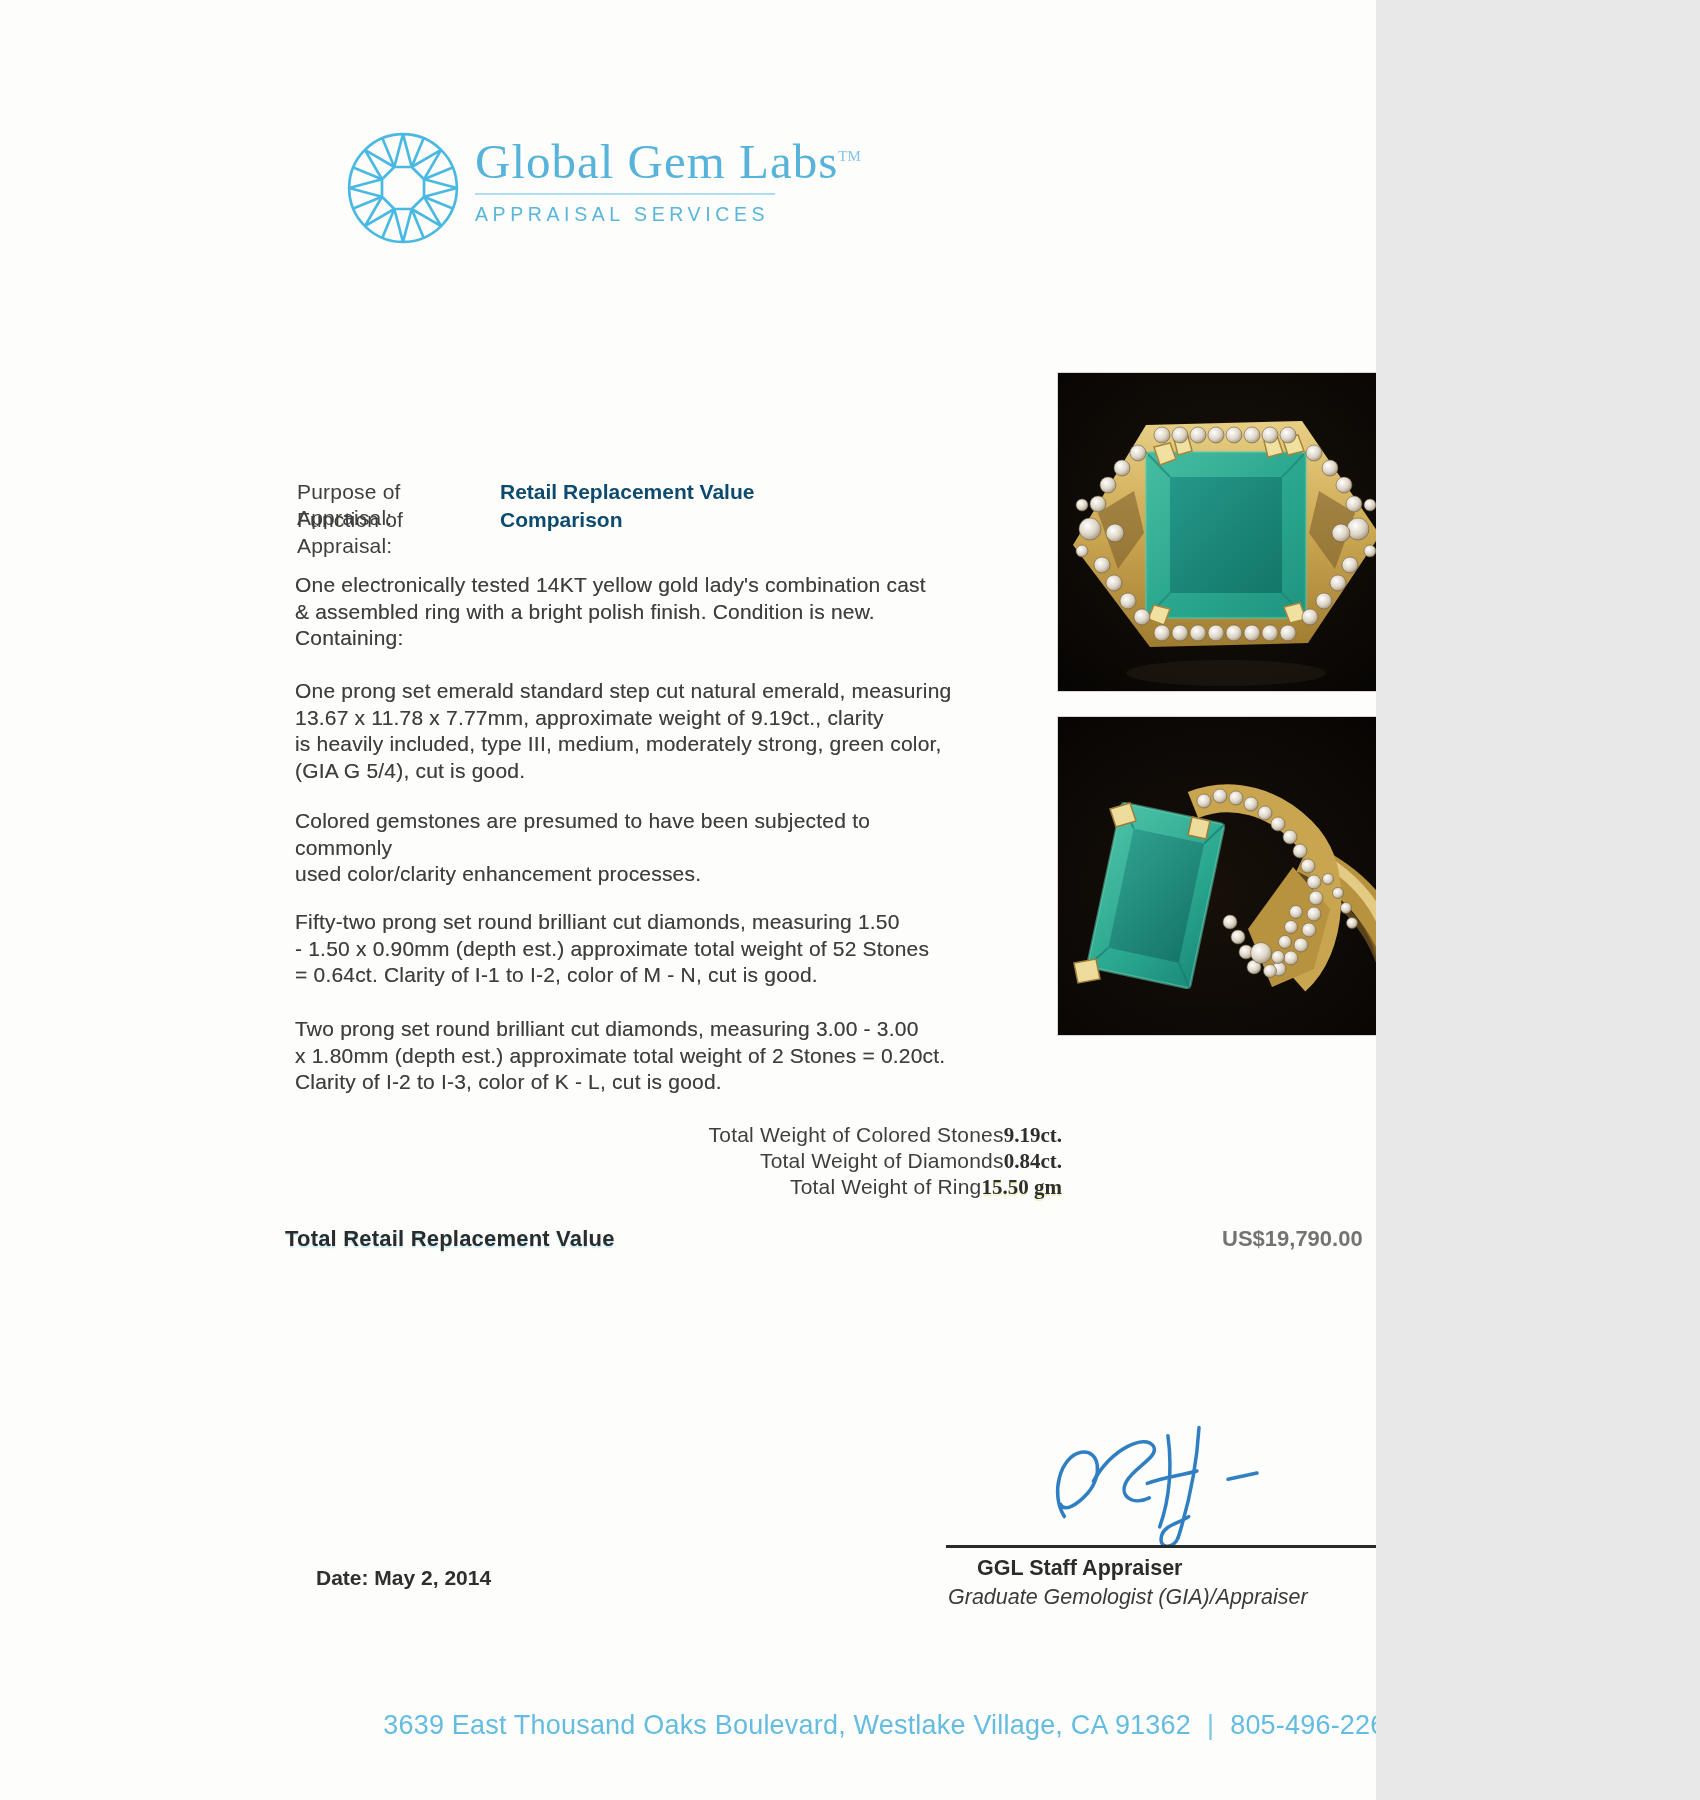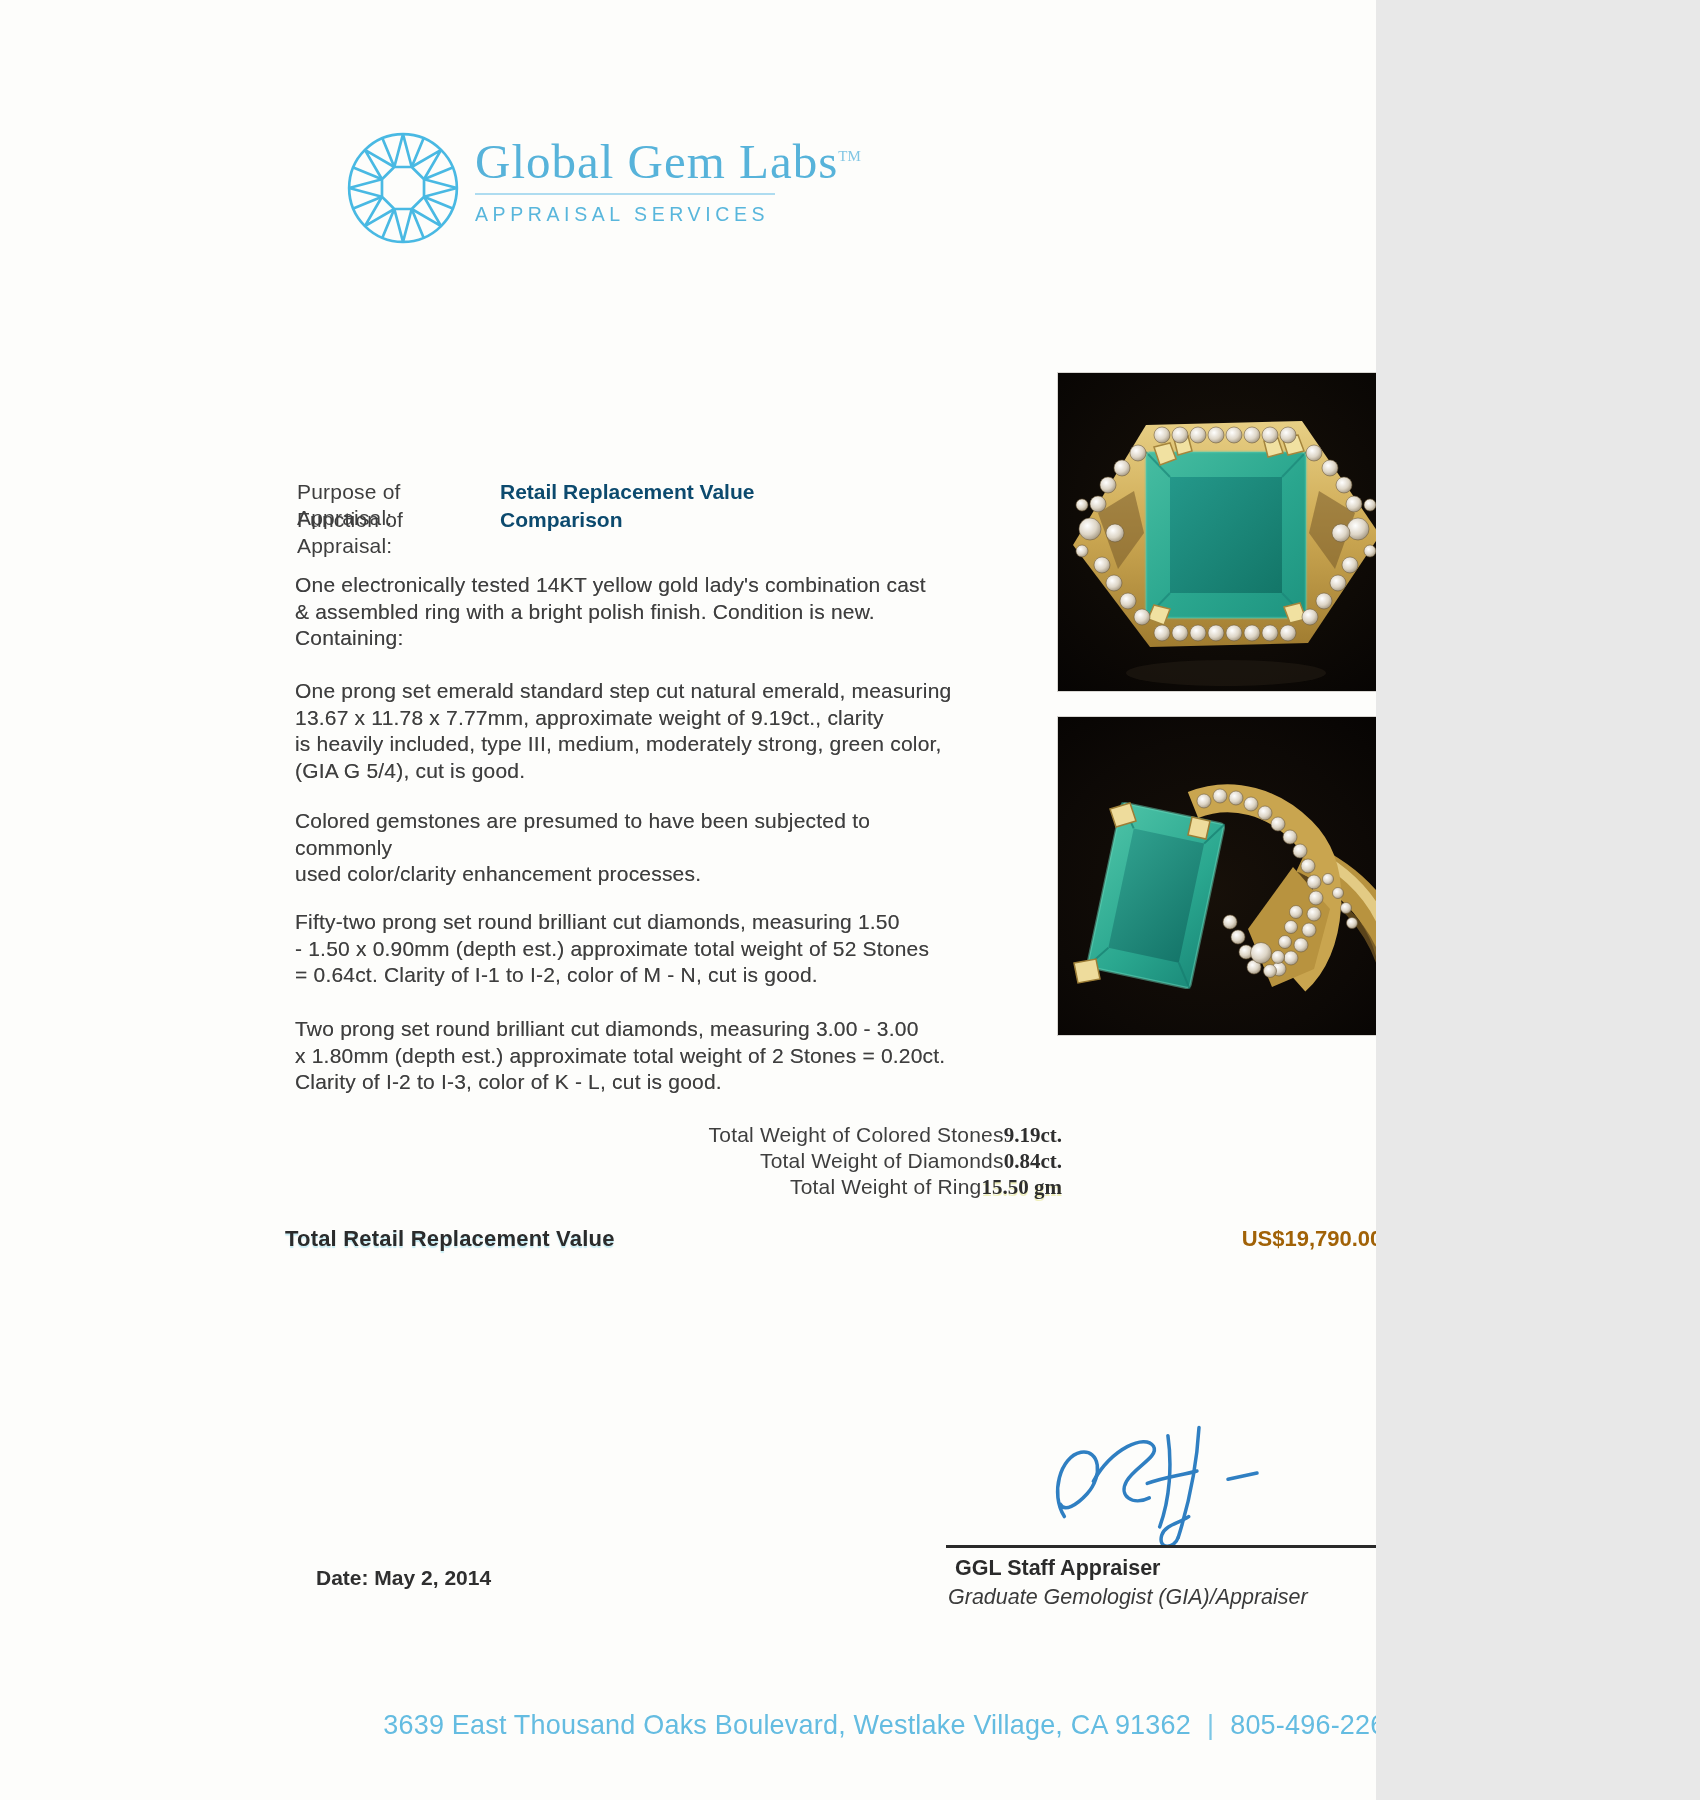--- a/index.html
+++ b/index.html
@@ -40,33 +40,33 @@
   .tot-label{letter-spacing:.2px;}
   .tot-value{font-weight:bold; color:#2e2e2e;font-family:Liberation Serif, serif;}
   .tot-value.gm{text-shadow:0 2px 0 rgba(225,225,110,.45);}
   .grand-label{
     position:absolute; left:285px; top:1226px;
     font-size:22px; font-weight:bold; color:#2b2b2b; letter-spacing:.2px;
     text-shadow:0 2px 1px rgba(130,215,235,.45);
   }
   .grand-value{
     position:absolute; left:1222px; top:1226px; width:180px;
-    display:flex; justify-content:center;
-    font-size:22px; font-weight:bold; color:#a16207;
+    display:flex; justify-content:flex-start;
+    font-size:22px; font-weight:bold; color:#737373;
   }
   
   .photo{position:absolute; background:#0c0907; box-shadow:0 0 0 1px #d8d6d2;}
   .photo1{left:1058px; top:373px; width:337px; height:318px;}
   .photo2{left:1058px; top:717px; width:341px; height:318px;}
   .photo svg{display:block; width:100%; height:100%;}
   
   .date-line{position:absolute; left:316px; top:1566px; font-size:21px; font-weight:bold; color:#2f2f2f;}
   .sig-ink{position:absolute; left:1025px; top:1420px; width:290px; height:132px;}
   .sig-rule{position:absolute; left:946px; top:1545px; width:458px; height:3px; background:#2a2a2a;}
-  .sig-name{position:absolute; left:955px; top:1556px; font-size:21.5px; font-weight:bold; color:#2b2b2b;}
+  .sig-name{position:absolute; left:977px; top:1556px; font-size:21.5px; font-weight:bold; color:#2b2b2b;}
   .sig-title{position:absolute; left:948px; top:1585px; font-size:21.5px; font-style:italic; color:#3a3a3a;}
   
   .footer{
     position:absolute; left:42px; top:1710px; width:1700px;
     text-align:center; font-size:27px; color:#64bce1; letter-spacing:.2px;
     transform:scaleY(1.04);
   }
   .footer .sep{margin:0 16px; color:#7cc7e5;}
 </style>
 </head>

